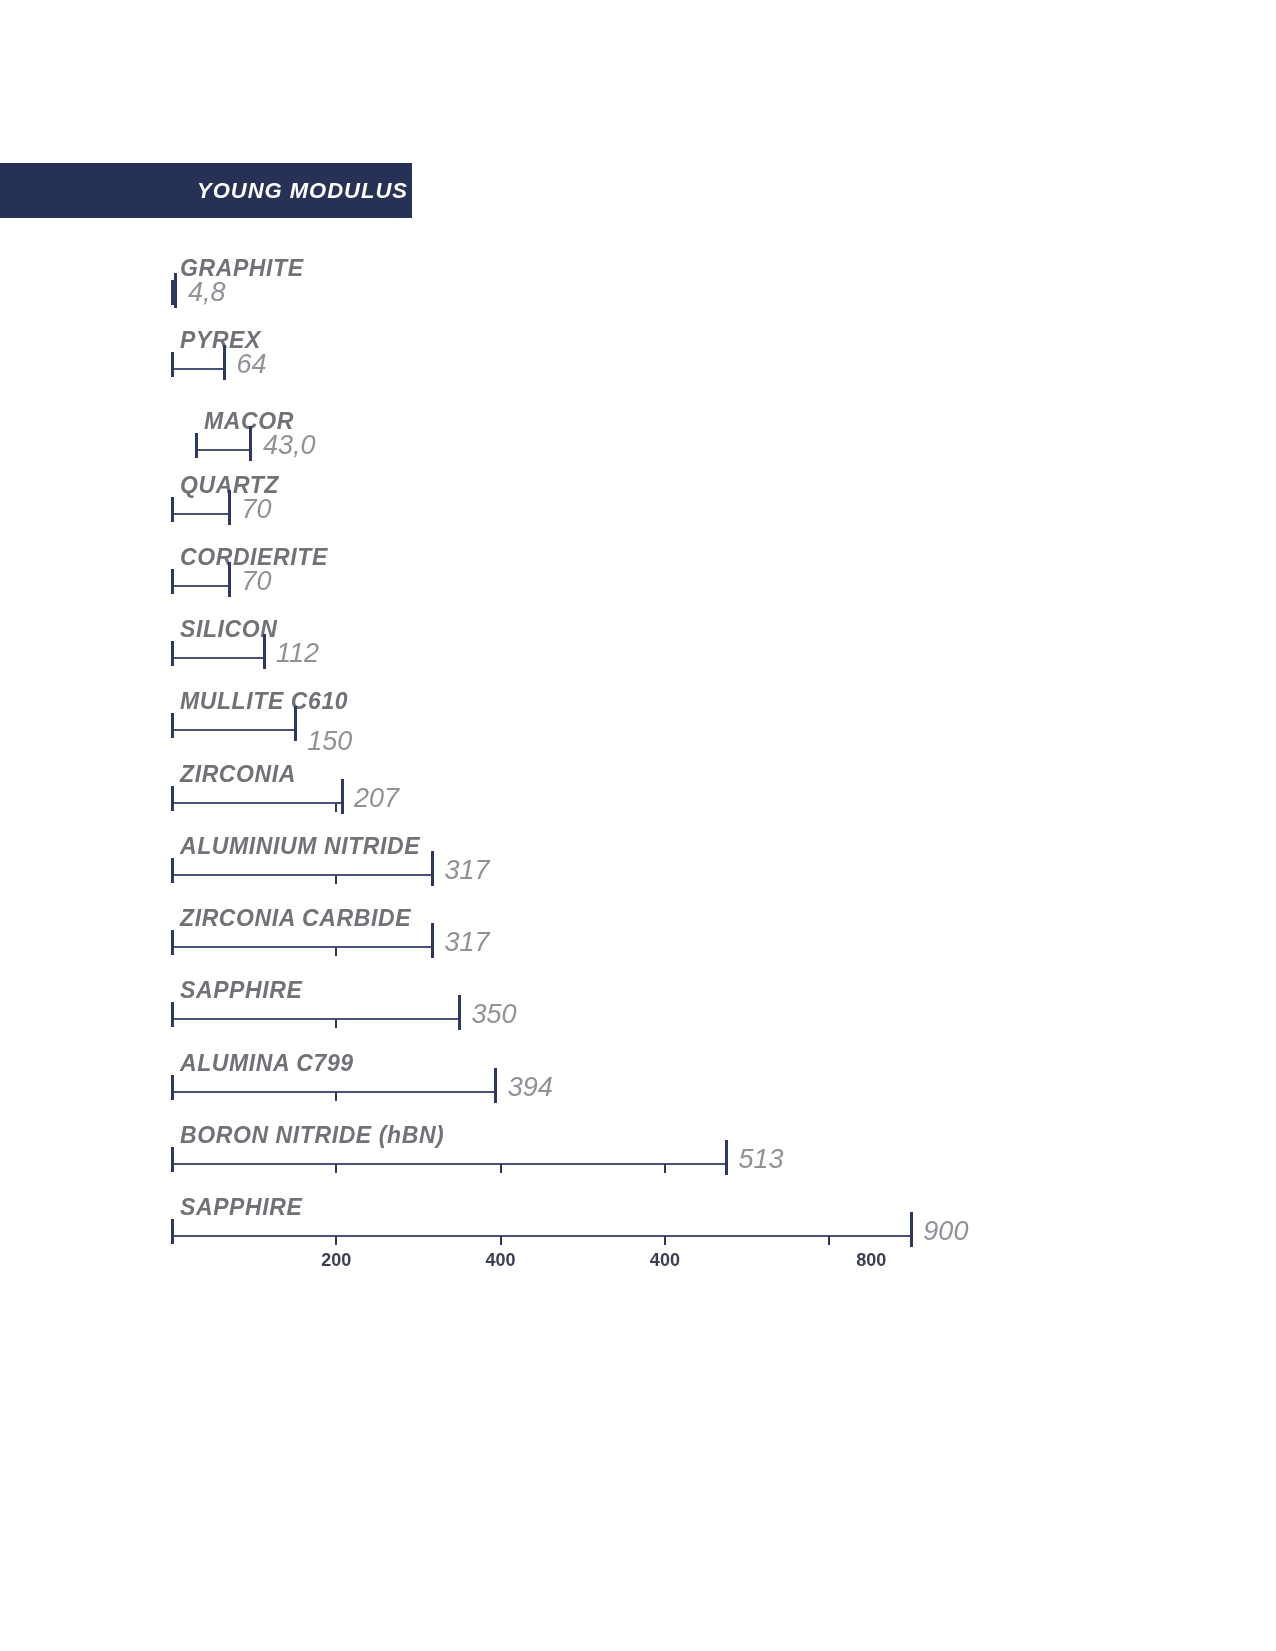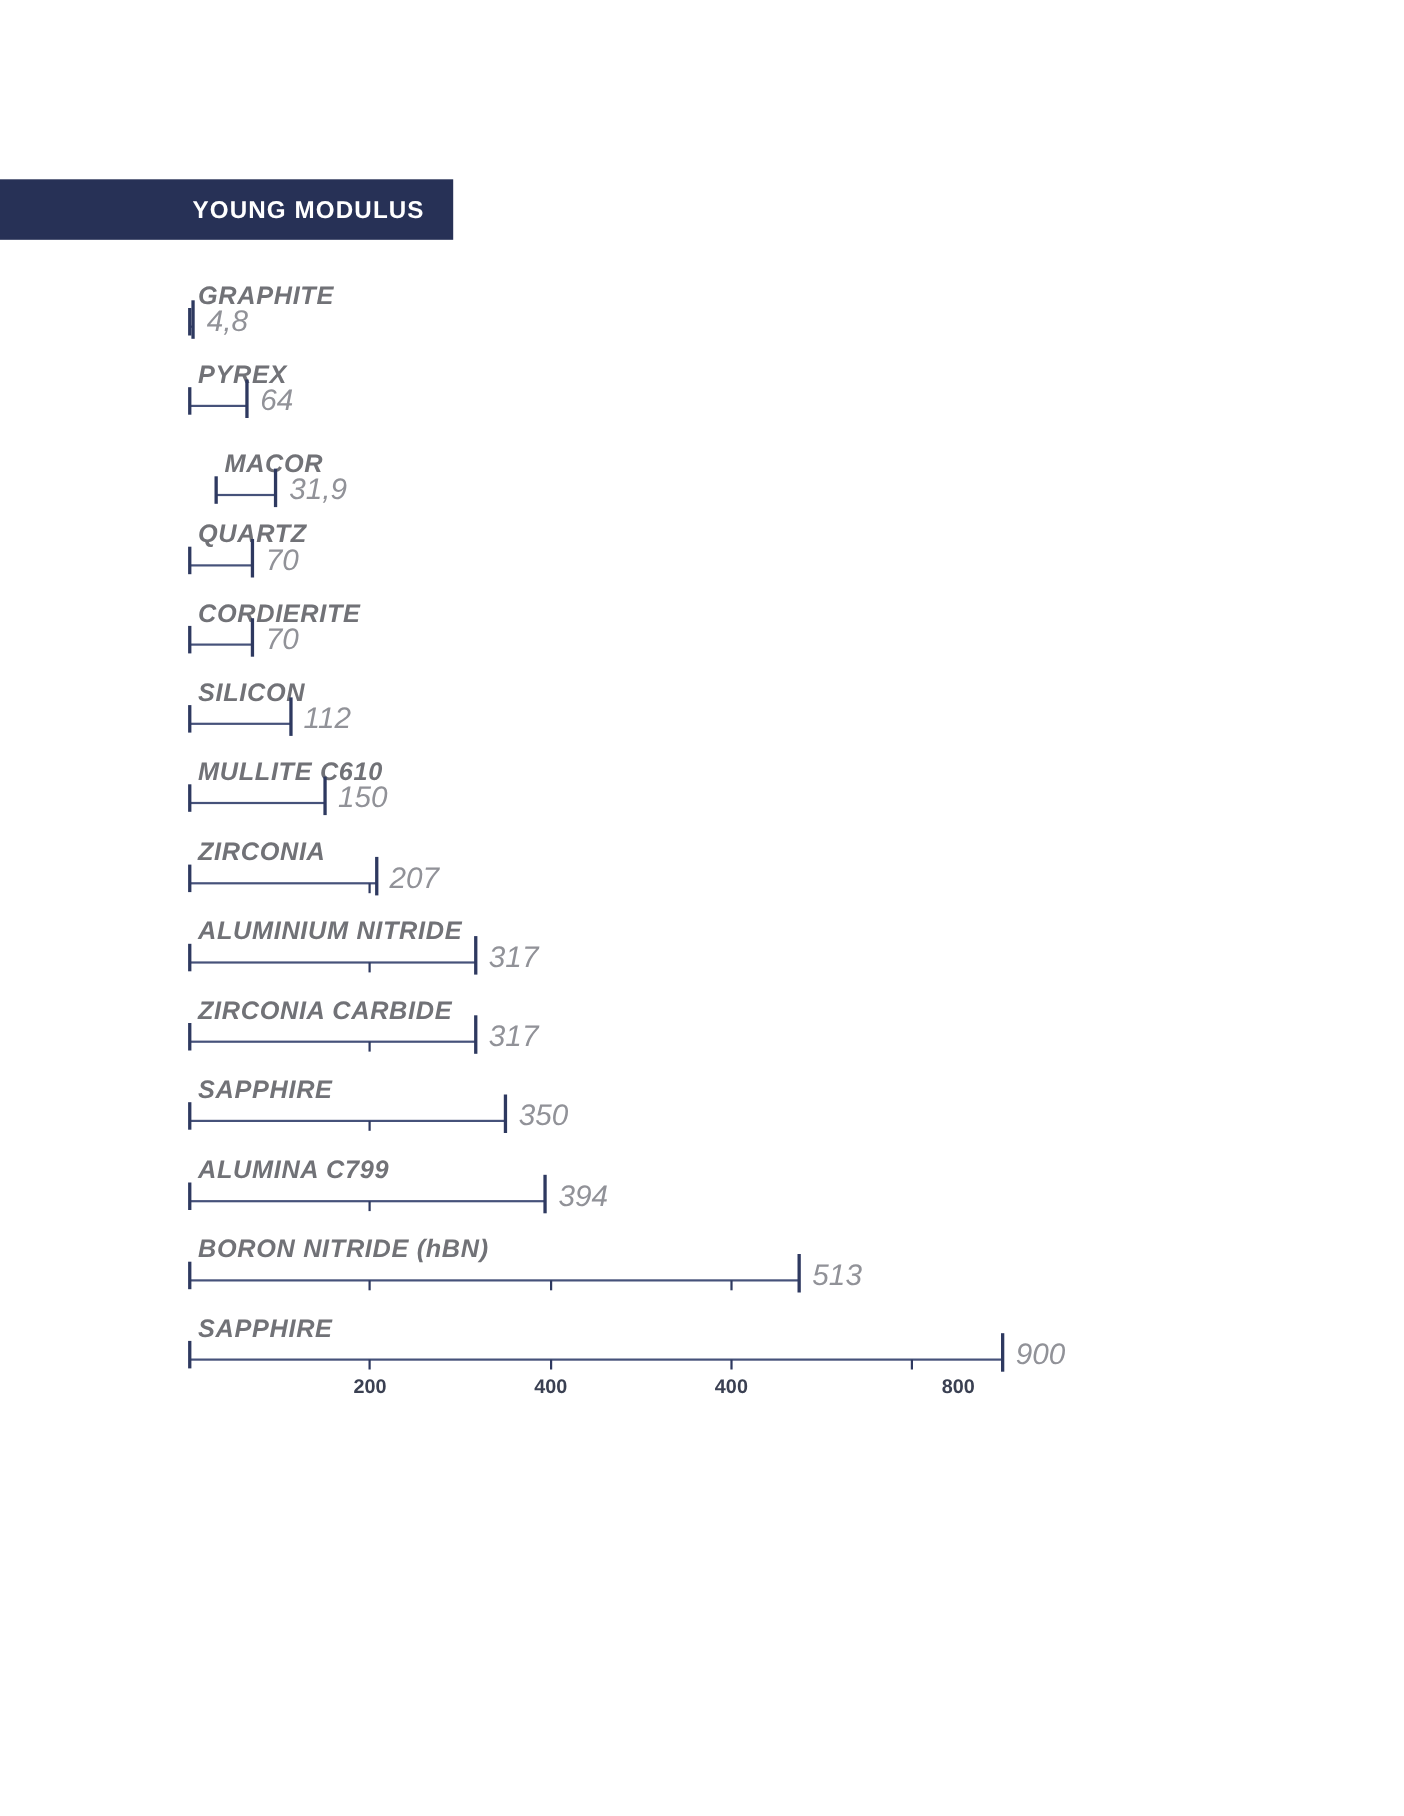--- a/index.html
+++ b/index.html
@@ -17,21 +17,21 @@
     width:1276px;height:1651px;
     background:var(--page_bg);
     font-family:"Liberation Sans", sans-serif;
     position:relative;overflow:hidden;
   }
   .page{position:absolute;left:0;top:0;width:1276px;height:1651px;}
   .title-bar{
     position:absolute;left:0;top:163px;width:412px;height:55px;
     background:var(--title_bg);
     display:flex;align-items:center;justify-content:flex-end;
-    box-sizing:border-box;padding-right:26px;
+    box-sizing:border-box;padding-right:4px;font-style:italic;
   }
   .title-bar span{
     color:var(--title_text);
     font-size:22px;font-weight:bold;letter-spacing:1px;
     white-space:nowrap;
   }
   .chart{position:absolute;left:0;top:0;width:1276px;height:1651px;}
   .row{position:absolute;left:0;width:1276px;height:72px;}
   .lbl{
     position:absolute;left:180px;top:6px;
@@ -79,21 +79,21 @@
         <div class="hline" style="left: 172px; width: 52.576px;"></div>
         <div class="cap cap-start" style="left: 170.5px;"></div>
         <div class="cap cap-end" style="left: 223.076px;"></div>
         <div class="val" style="left: 236.576px;">64</div>
       </div>
       <div class="row" style="top: 402px; margin-left: 24px;">
         <div class="lbl">MACOR</div>
         <div class="hline" style="left: 172px; width: 54.9584px;"></div>
         <div class="cap cap-start" style="left: 170.5px;"></div>
         <div class="cap cap-end" style="left: 225.458px;"></div>
-        <div class="val" style="left: 238.958px;">31,9</div>
+        <div class="val" style="left: 238.958px;">43,0</div>
       </div>
       <div class="row" style="top: 465.69px;">
         <div class="lbl">QUARTZ</div>
         <div class="hline" style="left: 172px; width: 57.505px;"></div>
         <div class="cap cap-start" style="left: 170.5px;"></div>
         <div class="cap cap-end" style="left: 228.005px;"></div>
         <div class="val" style="left: 241.505px;">70</div>
       </div>
       <div class="row" style="top: 537.92px;">
         <div class="lbl">CORDIERITE</div>
@@ -107,21 +107,21 @@
         <div class="hline" style="left: 172px; width: 92.008px;"></div>
         <div class="cap cap-start" style="left: 170.5px;"></div>
         <div class="cap cap-end" style="left: 262.508px;"></div>
         <div class="val" style="left: 276.008px;">112</div>
       </div>
       <div class="row" style="top: 682.38px;">
         <div class="lbl">MULLITE C610</div>
         <div class="hline" style="left: 172px; width: 123.225px;"></div>
         <div class="cap cap-start" style="left: 170.5px;"></div>
         <div class="cap cap-end" style="left: 293.725px;"></div>
-        <div class="val" style="left: 307.225px;">150</div>
+        <div class="val" style="left: 307.225px; margin-top: 16px;">150</div>
       </div>
       <div class="row" style="top: 754.61px;">
         <div class="lbl">ZIRCONIA</div>
         <div class="hline" style="left: 172px; width: 170.05px;"></div>
         <div class="cap cap-start" style="left: 170.5px;"></div>
         <div class="cap cap-end" style="left: 340.55px;"></div>
         <div class="btick" style="left: 335.3px;"></div>
         <div class="val" style="left: 354.05px;">207</div>
       </div>
       <div class="row" style="top: 826.84px;">

